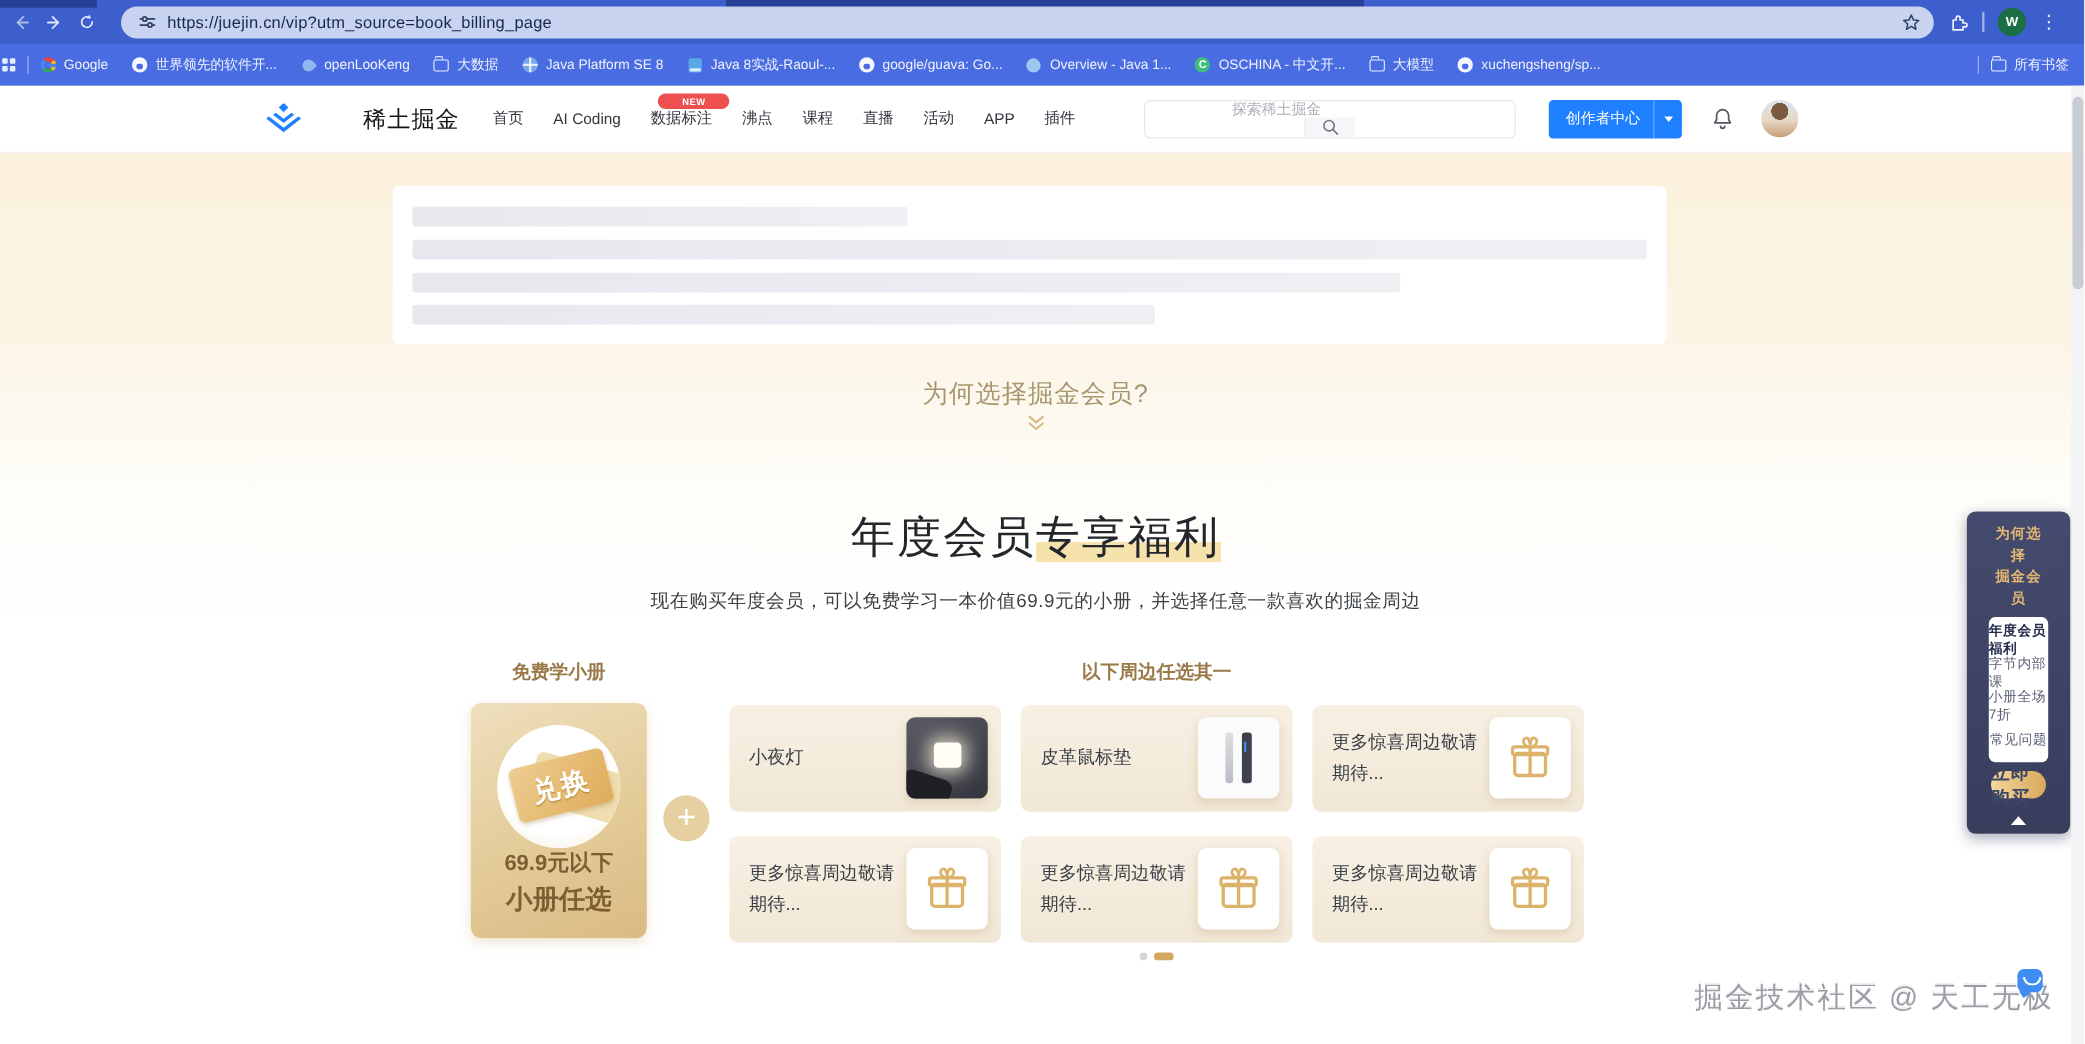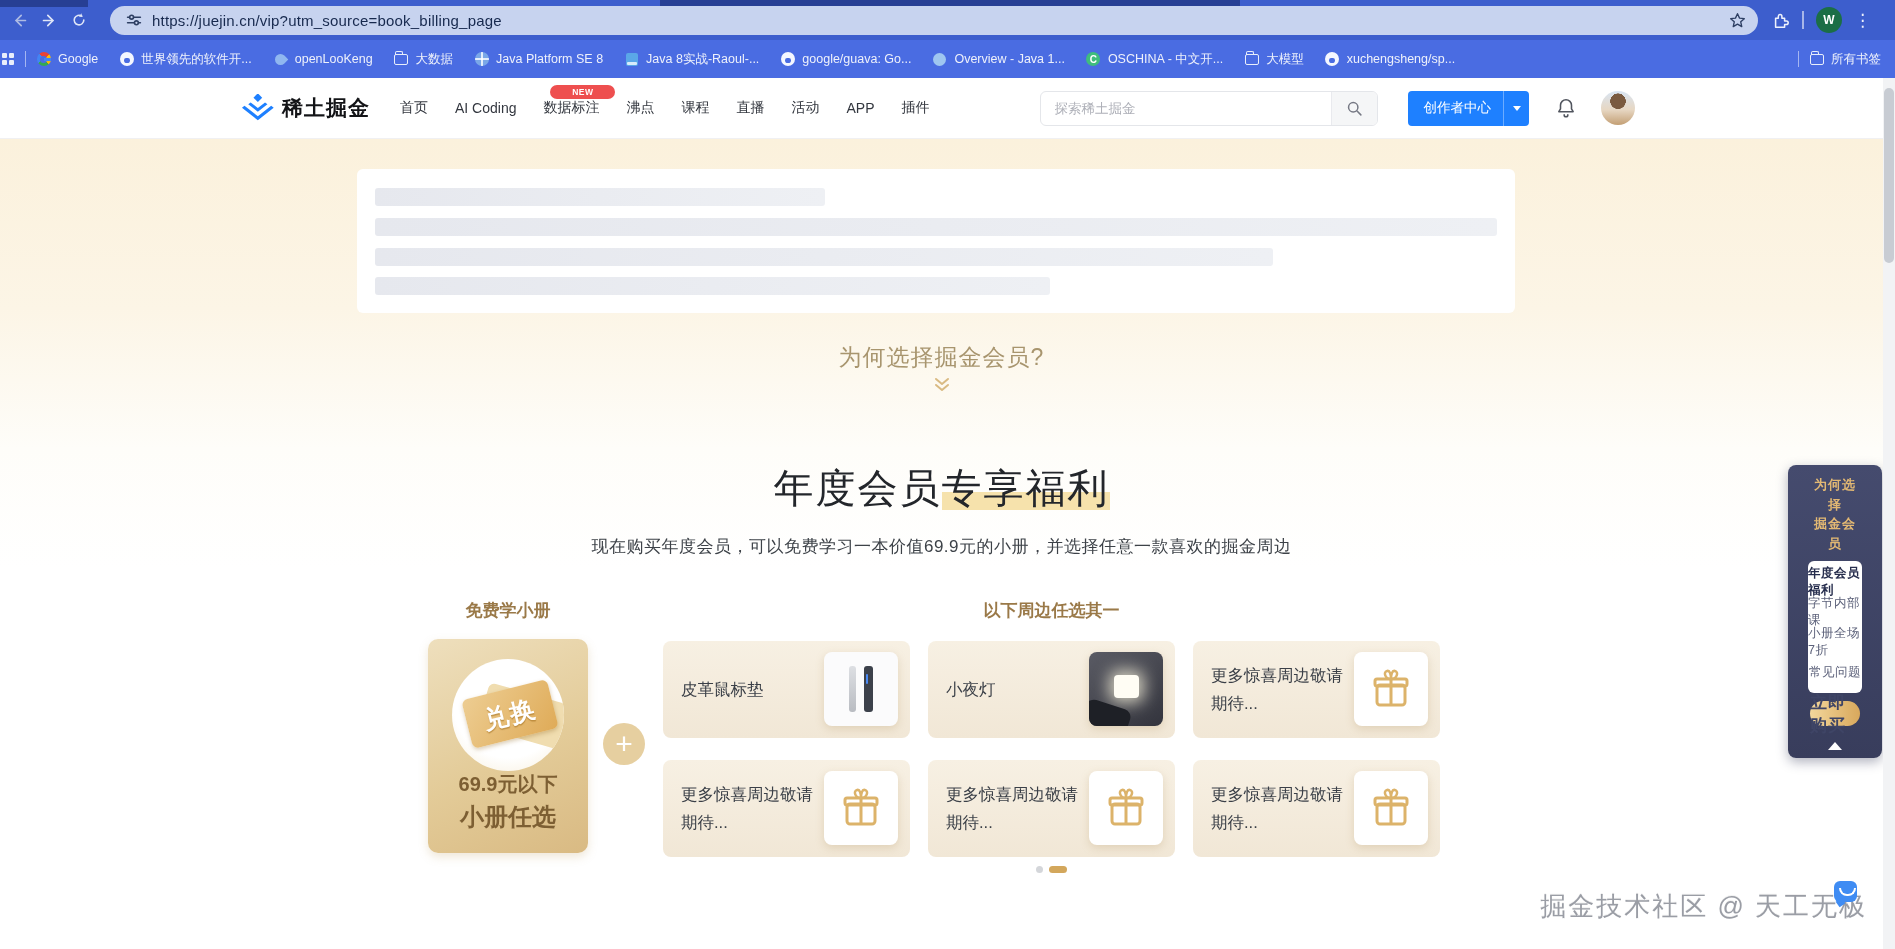--- a/index.html
+++ b/index.html
@@ -41,25 +41,25 @@
   .fav-globe::before { content:""; position:absolute; left:6px; top:0; width:2px; height:14px; background:rgba(255,255,255,.8); }
   .fav-globe::after { content:""; position:absolute; left:0; top:6px; width:14px; height:2px; background:rgba(255,255,255,.8); }
   .fav-book { width:12px; height:13px; background:#5aa7e8; border-radius:2px; position:relative; }
   .fav-book::after { content:""; position:absolute; bottom:1px; left:1px; right:1px; height:3px; background:#d8ecfb; border-radius:1px; }
   .fav-cloud { width:13px; height:13px; border-radius:50%; background:#a9d0f2; opacity:.9; }
   .fav-oschina { width:14px; height:14px; border-radius:50%; background:#3fbd7d; color:#fff; font-size:10px; font-weight:bold; display:flex; align-items:center; justify-content:center; }
 
   
   .site-header { height:61px; background:#fff; border-bottom:1px solid #f0f0f2; display:flex; align-items:center; padding:0 260px 0 240px; }
   .logo { display:flex; align-items:center; gap:8px; margin-right:30px; cursor:pointer; }
-  .logo-text { font-size:21px; font-weight:bold; color:#131417; letter-spacing:1px; }
+  .logo-text { font-size:21px; font-weight:normal; color:#131417; letter-spacing:1px;margin-left:48px; }
   .nav { display:flex; align-items:center; gap:27px; }
   .nav-item { position:relative; font-size:14px; color:#33373f; cursor:pointer; white-space:nowrap; }
   .new-badge { position:absolute; top:-14px; right:-16px; background:#ee4f4f; color:#fff; font-size:8.5px; font-weight:bold; padding:2px 22px; border-radius:8px; letter-spacing:.5px; }
-  .search-box { margin-left:auto; width:338px; height:35px; border:1px solid #e4e6ea; border-radius:6px; display:flex; align-items:center; overflow:hidden; background:#fff; }
+  .search-box { margin-left:auto; width:338px; height:35px; border:1px solid #e4e6ea; border-radius:6px; display:flex; align-items:center; overflow:hidden; background:#fff;flex-direction:column; }
   .search-input { flex:1; border:none; outline:none; padding:0 14px; font-size:13.5px; color:#333; background:transparent; font-family:inherit; }
   .search-input::placeholder { color:#aeb0b8; }
   .search-btn { width:46px; height:100%; background:#f5f6f7; border-left:1px solid #e9eaee; display:flex; align-items:center; justify-content:center; cursor:pointer; }
   .creator-btn { margin-left:30px; height:35px; background:#1e80ff; border-radius:4px; display:flex; align-items:center; color:#fff; cursor:pointer; }
   .creator-label { font-size:13.5px; padding:0 12px 0 16px; }
   .creator-caret { width:26px; height:100%; border-left:1px solid rgba(255,255,255,.35); display:flex; align-items:center; justify-content:center; }
   .caret-down { width:0; height:0; border-left:4.5px solid transparent; border-right:4.5px solid transparent; border-top:5.5px solid #fff; }
   .bell { margin-left:26px; display:flex; cursor:pointer; }
   .avatar { margin-left:24px; width:34px; height:34px; border-radius:50%; cursor:pointer;
     background:radial-gradient(circle at 50% 30%,#7a5a40 0 26%,rgba(0,0,0,0) 27%),linear-gradient(180deg,#d9e5f3 0%,#e7d7c3 55%,#c39f74 100%); }
@@ -336,31 +336,31 @@
           </div>
       </div>
       <div class="booklet-line1">69.9元以下</div>
       <div class="booklet-line2">小册任选</div>
     </div>
 
     <div class="plus-circle">+</div>
 
     <div class="grid">
       <div class="p-card">
+        <div class="p-title">小夜灯</div>
+        <div class="p-media media-lamp">
+            <div class="cube"></div>
+            <div class="hand"></div>
+          </div>
+      </div>
+      <div class="p-card">
         <div class="p-title">皮革鼠标垫</div>
         <div class="p-media media-pad">
             <div class="stick1"></div>
             <div class="stick2"></div>
-          </div>
-      </div>
-      <div class="p-card">
-        <div class="p-title">小夜灯</div>
-        <div class="p-media media-lamp">
-            <div class="cube"></div>
-            <div class="hand"></div>
           </div>
       </div>
       <div class="p-card">
         <div class="p-title">更多惊喜周边敬请期待...</div>
         <div class="p-media">
           <svg width="44" height="44" viewBox="0 0 44 44">
               <rect x="8" y="18" width="28" height="20" rx="3" fill="none" stroke="#dcb36a" stroke-width="3"></rect>
               <rect x="6" y="12" width="32" height="7" rx="2" fill="none" stroke="#dcb36a" stroke-width="3"></rect>
               <path d="M22 12 V38" stroke="#dcb36a" stroke-width="3"></path>
               <path d="M22 12 C16 12 14 5 18 4 C21 3 22 8 22 12 C22 8 23 3 26 4 C30 5 28 12 22 12 Z" fill="none" stroke="#dcb36a" stroke-width="2.5"></path>

